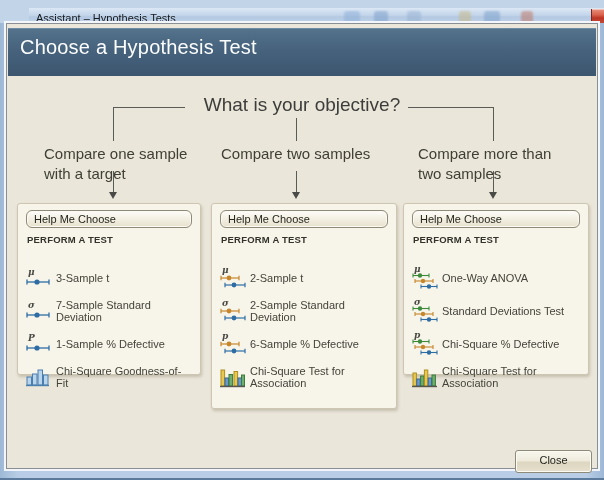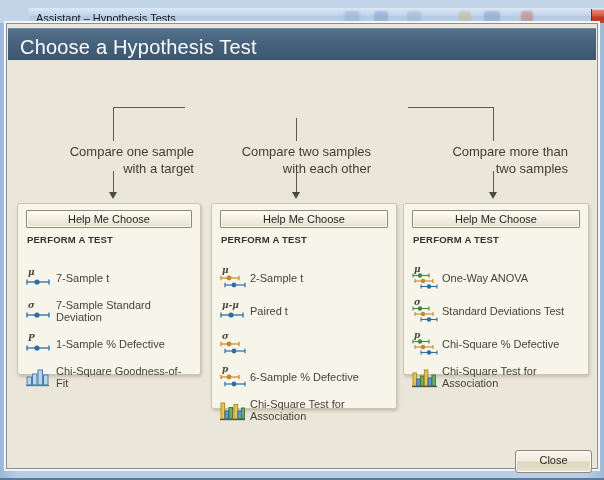--- a/index.html
+++ b/index.html
@@ -18,44 +18,44 @@
     color:#fff; font-size:10px; font-weight:bold; text-align:center; line-height:15px;
     text-shadow:0 1px 1px rgba(0,0,0,.5); box-shadow:inset 0 1px 0 rgba(255,255,255,.45); cursor:pointer; }
 
   
   .frame { position:absolute; left:0; top:23px; width:604px; height:457px;
     background:linear-gradient(90deg,#9db8d6 0%, #b9cee6 3%, #b9cee6 97%, #9db8d6 100%);
     border-bottom:2px solid #5c7a9c; }
   .dialog { position:absolute; left:6px; top:0px; width:592px; height:446px;
     background:#eae6d9; border:1px solid #8a8f96; box-shadow:0 0 0 2px #f2f6fa; }
 
-  .header { position:absolute; left:1px; top:4px; width:588px; height:32px;
+  .header { position:absolute; left:1px; top:4px; width:588px; height:48px;
     background:linear-gradient(#54728c 0%, #46627c 45%, #3d5670 100%);
     border-top:1px solid #6e8ba4; }
   .header-title { position:absolute; left:12px; top:7px; font-size:20px; color:#fcfdfe; letter-spacing:.2px; }
 
   
   .objective-q { position:absolute; top:70px; left:0; width:590px; text-align:center;
     font-size:19px; color:#3d3d3b; }
   .h-line, .v-line { position:absolute; background:#5a5a56; }
   .h-line { height:1px; } .v-line { width:1px; }
-  .branch-label { position:absolute; width:150px; text-align:right; font-size:13px;
+  .branch-label { position:absolute; width:150px; text-align:left; font-size:15px;
     line-height:1.3; color:#3f3f35; }
   .arrow { position:absolute; width:9px; }
   .arrow .stem { position:absolute; left:4px; top:0; width:1px; height:21px; background:#5a5a56; }
   .arrow .head { position:absolute; left:0; top:21px; width:0; height:0;
     border-left:4.5px solid transparent; border-right:4.5px solid transparent; border-top:7px solid #4a4a46; }
 
   
   .panel { position:absolute; background:#f7f4ea; border:1px solid #cdc6b2; border-radius:3px;
     box-shadow:1px 2px 3px rgba(90,80,50,.25); padding:6px 8px 0 8px; }
   .help-btn { display:block; width:100%; height:18px; margin:0 auto 6px auto;
     background:linear-gradient(#fdfcf8 0%, #f3efe2 50%, #e7e1cd 100%);
-    border:1px solid #8f8a77; border-radius:1px; box-shadow:inset 0 0 0 1px #fbfaf4;
-    font-size:11px; color:#26261e; text-align:center; line-height:16px; cursor:pointer; }
+    border:1px solid #8f8a77; border-radius:6px; box-shadow:inset 0 0 0 1px #fbfaf4;
+    font-size:11px; color:#26261e; text-align:left; line-height:16px; cursor:pointer;padding-left:7px; }
   .perform { font-size:9.5px; font-weight:bold; color:#33332b; margin:2px 0 16px 1px; letter-spacing:.2px; }
   .test-row { display:flex; align-items:center; height:33px; cursor:pointer; }
   .test-row .ic { width:30px; flex:0 0 30px; display:flex; align-items:center; }
   .test-row .lbl { font-size:11px; color:#44443a; }
   svg text { font-family:"DejaVu Serif", serif; font-style:italic; font-weight:bold; fill:#4a4a44; font-size:9px; }
 
   
   .close-footer-btn { position:absolute; left:508px; top:426px; width:77px; height:23px;
     background:linear-gradient(#f8f6ee 0%, #efebdd 45%, #ddd6c0 55%, #e6e0ce 100%);
     border:1px solid #8e8a7a; border-radius:3px; box-shadow:inset 0 0 0 1px #fbfaf3;
@@ -79,33 +79,33 @@
     </div>
   </div>
 
   <div class="frame">
     <div class="dialog">
 
       <div class="header">
         <div class="header-title">Choose a Hypothesis Test</div>
       </div>
 
+      <div class="objective-q">What is your objective?</div>
       <div class="h-line" style="left:106px;top:83px;width:72px;"></div>
       <div class="h-line" style="left:401px;top:83px;width:86px;"></div>
       <div class="v-line" style="left:106px;top:83px;height:34px;"></div>
       <div class="v-line" style="left:486px;top:83px;height:34px;"></div>
       <div class="v-line" style="left:289px;top:94px;height:23px;"></div>
 
       <div class="branch-label" style="left:37px;top:120px;">
         <div>Compare one sample</div>
         <div>with a target</div>
       </div>
       <div class="branch-label" style="left:214px;top:120px;">
         <div>Compare two samples</div>
-        <div>with each other</div>
       </div>
       <div class="branch-label" style="left:411px;top:120px;">
         <div>Compare more than</div>
         <div>two samples</div>
       </div>
 
       <div class="arrow" style="left:102px;top:147px;">
           <div class="stem"></div>
           <div class="head"></div>
         </div>
@@ -127,21 +127,21 @@
             <svg width="26" height="22" viewBox="0 0 26 22">
               <text x="2" y="8">μ</text>
               <g stroke="#2e6da4" stroke-width="1.3">
                   <line x1="1" y1="15" x2="23" y2="15"></line>
                   <line x1="1" y1="12.5" x2="1" y2="17.5"></line>
                   <line x1="23" y1="12.5" x2="23" y2="17.5"></line>
                 </g>
               <circle cx="11" cy="15" r="2.6" fill="#2e6da4"></circle>
             </svg>
           </span>
-          <span class="lbl">7-Sample t</span>
+          <span class="lbl">3-Sample t</span>
         </div>
 
         <div class="test-row">
           <span class="ic">
             <svg width="26" height="22" viewBox="0 0 26 22">
               <text x="2" y="8">σ</text>
               <g stroke="#2e6da4" stroke-width="1.3">
                   <line x1="1" y1="15" x2="23" y2="15"></line>
                   <line x1="1" y1="12.5" x2="1" y2="17.5"></line>
                   <line x1="23" y1="12.5" x2="23" y2="17.5"></line>
@@ -201,53 +201,40 @@
                   <line x1="5" y1="20" x2="25" y2="20"></line>
                   <line x1="5" y1="17.8" x2="5" y2="22.2"></line>
                   <line x1="25" y1="17.8" x2="25" y2="22.2"></line>
                 </g>
               <circle cx="14" cy="20" r="2.4" fill="#2e6da4"></circle>
             </svg>
           </span>
           <span class="lbl">2-Sample t</span>
         </div>
 
-        <div class="test-row">
-          <span class="ic">
-            <svg width="27" height="22" viewBox="0 0 27 22">
-              <text x="2" y="8">μ-μ</text>
-              <g stroke="#2e6da4" stroke-width="1.3">
-                  <line x1="1" y1="15" x2="23" y2="15"></line>
-                  <line x1="1" y1="12.5" x2="1" y2="17.5"></line>
-                  <line x1="23" y1="12.5" x2="23" y2="17.5"></line>
-                </g>
-              <circle cx="11" cy="15" r="2.6" fill="#2e6da4"></circle>
-            </svg>
-          </span>
-          <span class="lbl">Paired t</span>
-        </div>
 
         <div class="test-row">
           <span class="ic">
             <svg width="27" height="26" viewBox="0 0 27 26">
               <text x="2" y="8">σ</text>
               <g stroke="#c8862a" stroke-width="1.2">
                   <line x1="1" y1="13" x2="19" y2="13"></line>
                   <line x1="1" y1="10.8" x2="1" y2="15.2"></line>
                   <line x1="19" y1="10.8" x2="19" y2="15.2"></line>
                 </g>
               <circle cx="9" cy="13" r="2.4" fill="#c8862a"></circle>
               <g stroke="#2e6da4" stroke-width="1.2">
                   <line x1="5" y1="20" x2="25" y2="20"></line>
                   <line x1="5" y1="17.8" x2="5" y2="22.2"></line>
                   <line x1="25" y1="17.8" x2="25" y2="22.2"></line>
                 </g>
               <circle cx="14" cy="20" r="2.4" fill="#2e6da4"></circle>
             </svg>
           </span>
+          <span class="lbl">2-Sample Standard Deviation</span>
         </div>
 
         <div class="test-row">
           <span class="ic">
             <svg width="27" height="26" viewBox="0 0 27 26">
               <text x="2" y="8">p</text>
               <g stroke="#c8862a" stroke-width="1.2">
                   <line x1="1" y1="13" x2="19" y2="13"></line>
                   <line x1="1" y1="10.8" x2="1" y2="15.2"></line>
                   <line x1="19" y1="10.8" x2="19" y2="15.2"></line>

